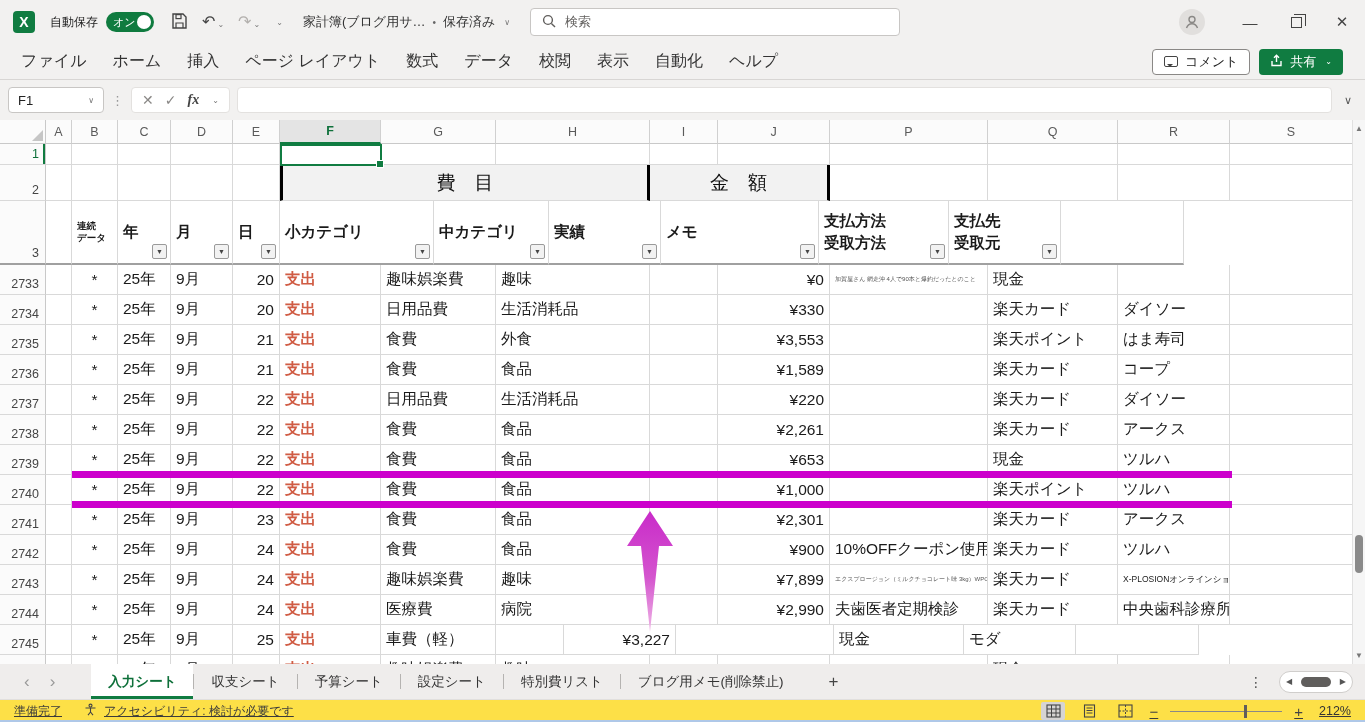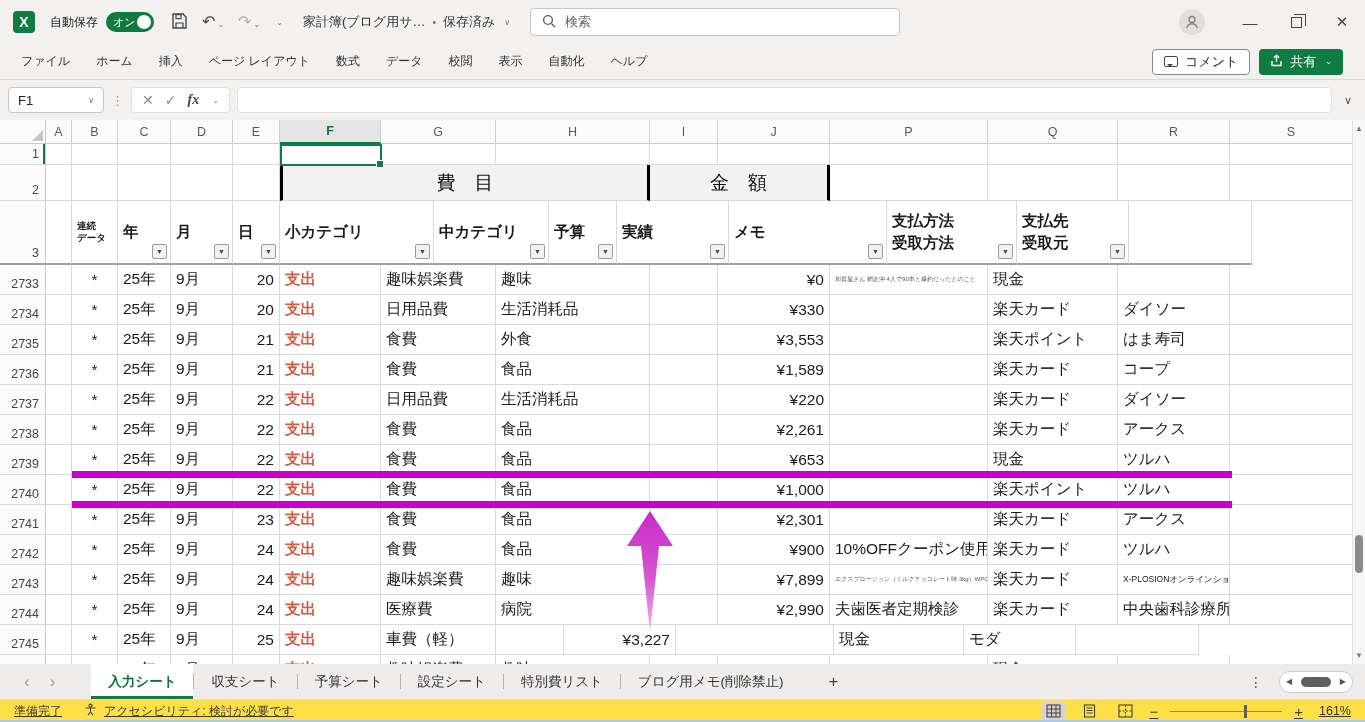--- a/index.html
+++ b/index.html
@@ -27,21 +27,21 @@
   .avatar { width:26px; height:26px; border-radius:50%; background:#E1DFDD; display:flex; align-items:center;
             justify-content:center; margin-right:22px; }
   .winbtn { width:46px; height:44px; display:flex; align-items:center; justify-content:center; color:#444; font-size:15px; }
   .restore-glyph { width:11px; height:11px; border:1px solid #444; position:relative; }
   .restore-glyph::before { content:""; position:absolute; left:2px; top:-4px; width:11px; height:11px;
                            border:1px solid #444; border-left:none; border-bottom:none; }
 
   
   .ribbonbar { height:36px; background:#F2F1F0; border-bottom:1px solid #D8D6D4; display:flex; align-items:center;
                padding-left:8px; position:relative; }
-  .rtab { padding:0 13px; font-size:12px; color:#333; }
+  .rtab { padding:0 13px; font-size:16px; color:#333; }
   .ribbon-right { position:absolute; right:22px; display:flex; align-items:center; gap:9px; }
   .comment-btn { height:26px; border:1px solid #8A8886; border-radius:4px; background:#fff; display:flex;
                  align-items:center; gap:7px; padding:0 11px; font-size:13px; color:#222; }
   .bubble { width:14px; height:11px; border:1.5px solid #444; border-radius:2px; position:relative; }
   .bubble::after { content:""; position:absolute; left:2px; bottom:-4px; border:3px solid transparent; border-top-color:#444; }
   .share-btn { height:26px; background:#107C41; color:#fff; border-radius:4px; display:flex; align-items:center;
                gap:7px; padding:0 11px; font-size:13px; }
 
   
   .formulabar { height:40px; background:#F2F1F0; display:flex; align-items:center; padding:0 8px; gap:7px; }
@@ -306,24 +306,20 @@
     <div class="cell c-e hcell">
         <span>日</span>
         <span class="filter-btn">▼</span>
       </div>
     <div class="cell c-h hcell">
         <span>小カテゴリ</span>
         <span class="filter-btn">▼</span>
       </div>
     <div class="cell c-g hcell">
         <span>中カテゴリ</span>
-        <span class="filter-btn">▼</span>
-      </div>
-    <div class="cell c-i hcell">
-        <span>予算</span>
         <span class="filter-btn">▼</span>
       </div>
     <div class="cell c-j hcell">
         <span>実績</span>
         <span class="filter-btn">▼</span>
       </div>
     <div class="cell c-p hcell">
         <span>メモ</span>
         <span class="filter-btn">▼</span>
       </div>
@@ -664,16 +660,16 @@
           <rect x="1" y="1" width="13" height="12" fill="none" stroke="#444" stroke-width="1.1"></rect>
           <line x1="7.5" y1="1" x2="7.5" y2="13" stroke="#444" stroke-dasharray="2 1.5"></line>
           <line x1="1" y1="7" x2="14" y2="7" stroke="#444" stroke-dasharray="2 1.5"></line>
         </svg>
     </span>
     <span class="zoom-pm">−</span>
     <div class="zoom-track">
         <div class="zoom-handle"></div>
       </div>
     <span class="zoom-pm">+</span>
-    <span class="zoom-val">161%</span>
+    <span class="zoom-val">212%</span>
   </div>
 </div>
 <div class="win-edge"></div>
 
 </body></html>

